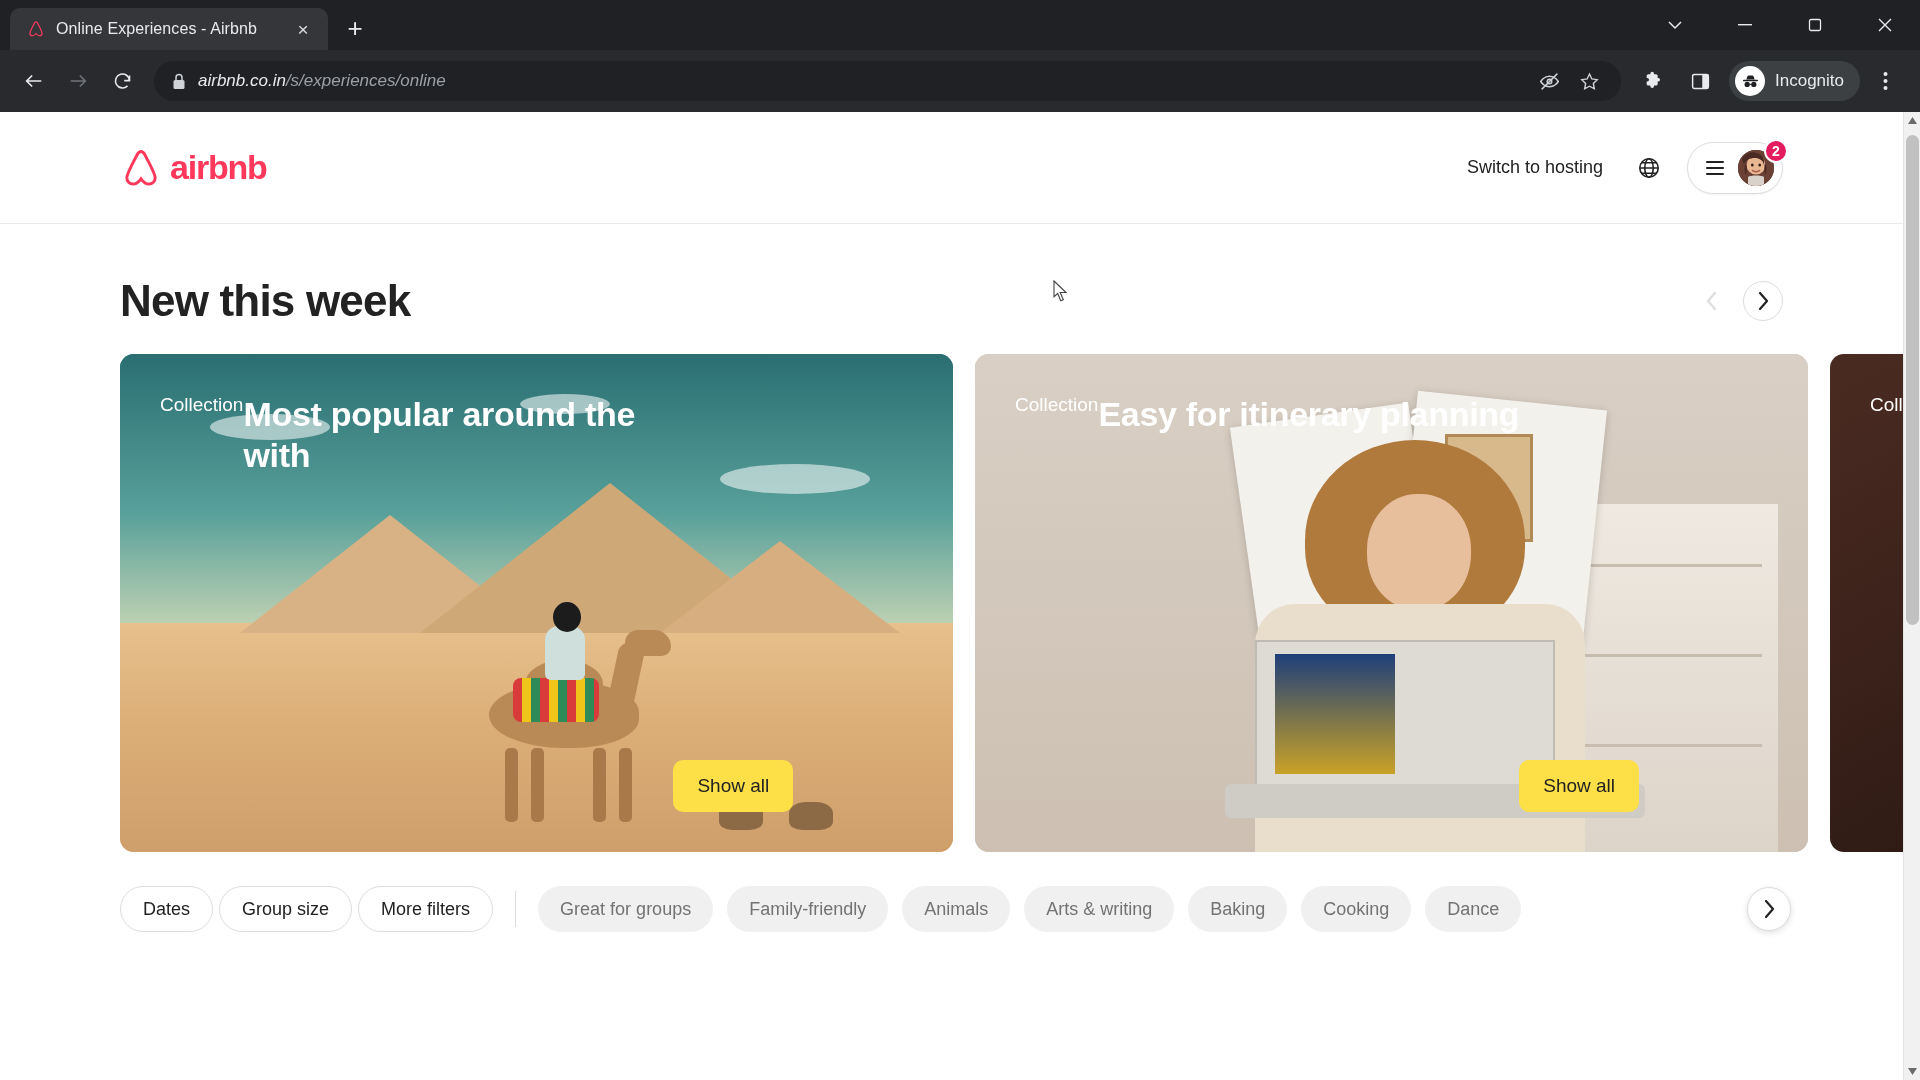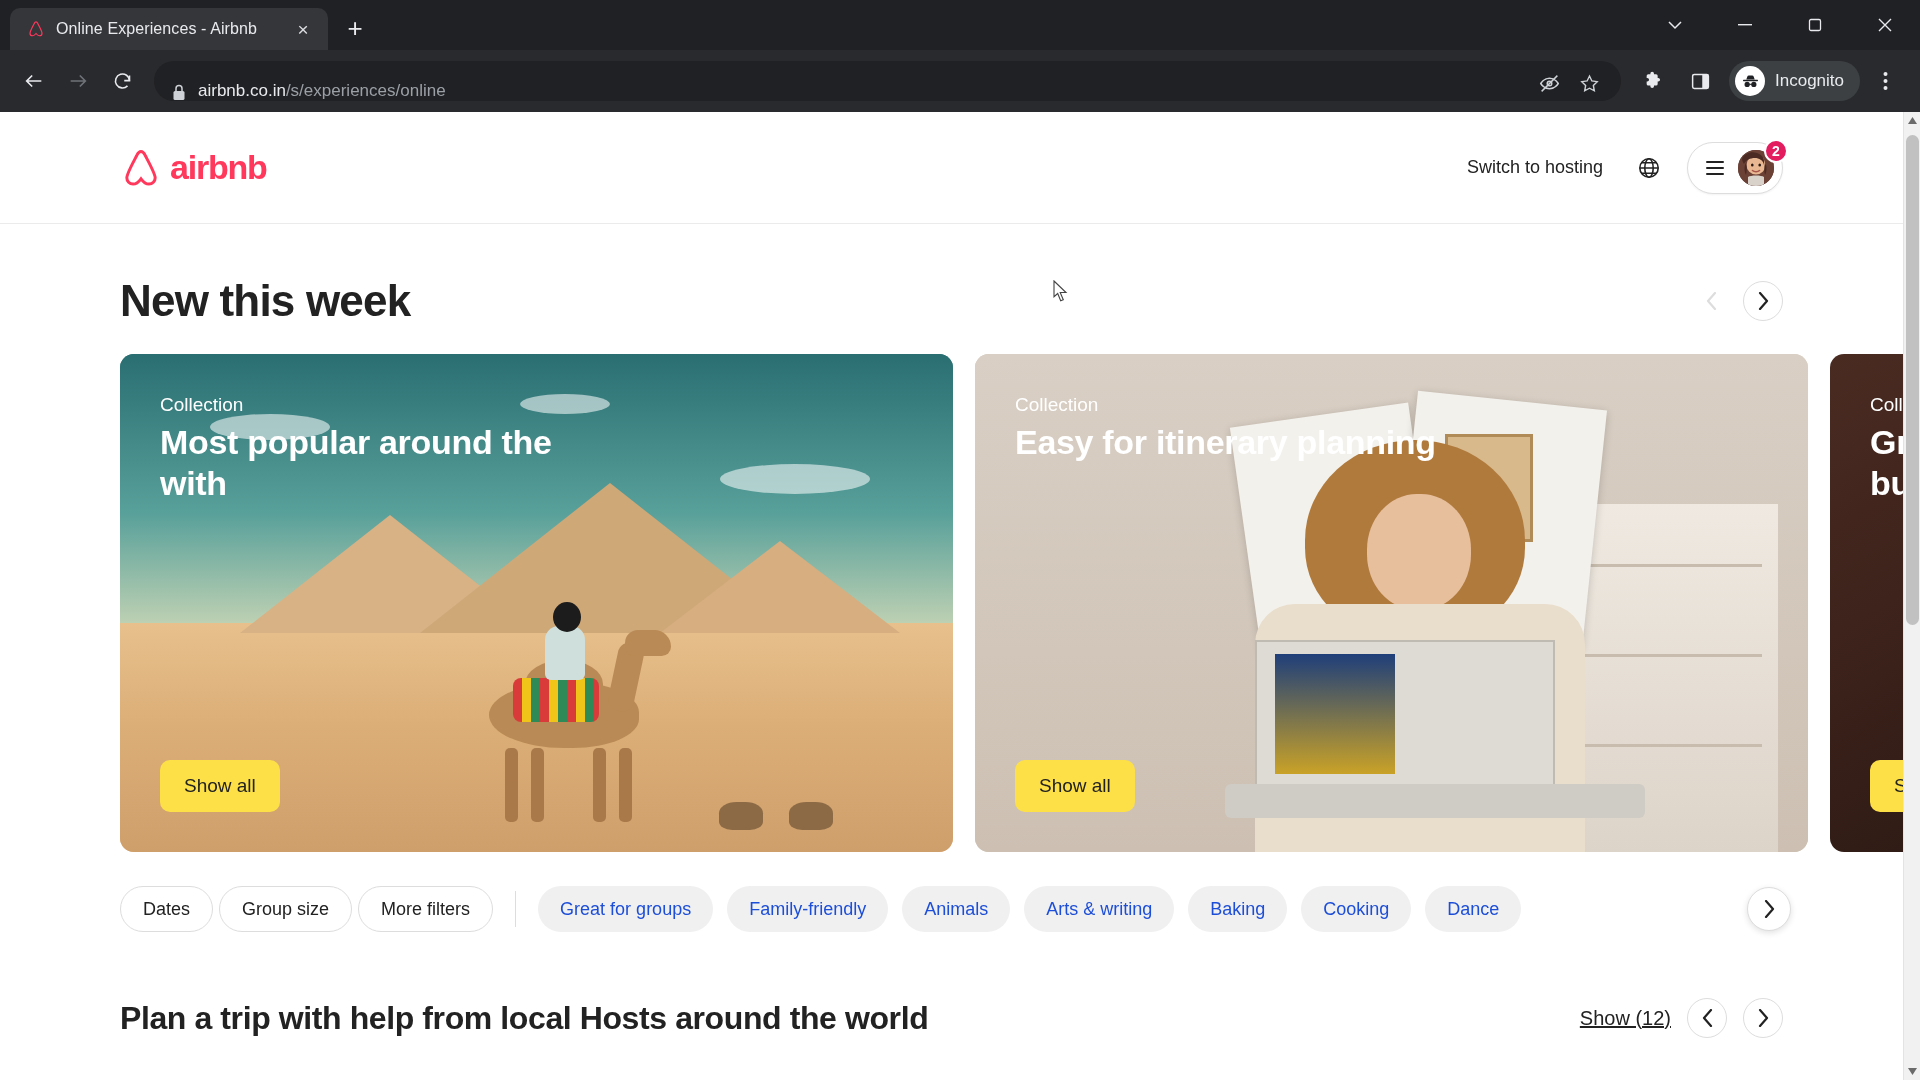--- a/index.html
+++ b/index.html
@@ -52,22 +52,22 @@
     padding: 0 14px; gap: 4px; flex: none;
   }
   .navbtn {
     width: 40px; height: 40px; border-radius: 50%;
     display: flex; align-items: center; justify-content: center;
     color: #e8eaed; flex: none;
   }
   .navbtn.disabled { color: #6f7378; }
   .omnibox {
     flex: 1; height: 40px; background: #202124; border-radius: 20px;
-    display: flex; align-items: flex-end; padding: 0 14px 0 18px;
-    margin: 0 8px; gap: 12px; min-width: 0;
+    display: flex; align-items: center; padding: 0 14px 0 18px;
+    margin: 0 8px; gap: 12px; min-width: 0; font-style: italic;
   }
   .omni-url { flex: 1; font-size: 17px; color: #9aa0a6; white-space: nowrap; overflow: hidden; }
   .omni-url b { color: #e8eaed; font-weight: 400; }
   .omni-actions { display: flex; align-items: center; gap: 4px; }
   .omni-icon {
     width: 36px; height: 36px; border-radius: 50%;
     display: flex; align-items: center; justify-content: center; color: #cfd3d7;
   }
   .tb-icon {
     width: 42px; height: 42px; border-radius: 50%;
@@ -143,21 +143,21 @@
 
   
   .carousel { display: flex; gap: 22px; }
   .card {
     width: 833px; height: 498px; border-radius: 14px; overflow: hidden;
     position: relative; flex: none;
   }
   .card.third { width: 240px; }
   .card-overlay {
     position: absolute; inset: 0; padding: 40px 40px;
-    display: flex; flex-direction: column;
+    display: flex; flex-direction: row;
   }
   .card-eyebrow { color: #ffffff; font-size: 19px; margin-bottom: 6px; }
   .card-title {
     color: #ffffff; font-size: 34px; font-weight: 700; line-height: 1.2;
     max-width: 430px; letter-spacing: -.3px;
   }
   .showall {
     margin-top: auto; align-self: flex-start;
     background: #fde047; color: #222222; font-size: 19px; font-weight: 500;
     padding: 15px 24px; border-radius: 10px; border: none; white-space: nowrap;
@@ -212,21 +212,21 @@
     position: relative;
   }
   .pill {
     height: 46px; padding: 0 22px; border-radius: 23px; border: 1px solid #dddddd;
     background: #fff; color: #222222; font-size: 18px;
     display: flex; align-items: center; white-space: nowrap;
   }
   .divider { width: 1px; height: 36px; background: #dddddd; margin: 0 16px; flex:none; }
   .chip {
     height: 46px; padding: 0 22px; border-radius: 23px; background: #f0f0f0;
-    color: #1d4ed8; font-size: 18px; display: flex; align-items: center; white-space: nowrap;
+    color: #737373; font-size: 18px; display: flex; align-items: center; white-space: nowrap;
     border: none; flex: none;
   }
   .chips-wrap { display: flex; align-items: center; gap: 14px; overflow: hidden; flex: 1; }
   .chips-scroll-btn {
     position: absolute; right: -8px; top: 50%; transform: translateY(-50%);
     width: 44px; height: 44px; border-radius: 50%; background: #fff;
     border: 1px solid #dddddd; display: flex; align-items: center; justify-content: center;
     color: #222; box-shadow: 0 2px 6px rgba(0,0,0,.12);
   }
 
@@ -517,36 +517,20 @@
             <div class="chip">Cooking</div>
             <div class="chip">Dance</div>
           </div>
           <div class="chips-scroll-btn">
             <svg width="11" height="18" viewBox="0 0 11 18" fill="none" stroke="currentColor" stroke-width="2.2" stroke-linecap="round" stroke-linejoin="round">
                 <path d="M2 1l7 8-7 8"></path>
               </svg>
           </div>
         </div>
 
-        <div class="bottom-head">
-          <div class="section-title small">Plan a trip with help from local Hosts around the world</div>
-          <div class="bottom-actions">
-            <span class="show-link">Show (12)</span>
-            <div class="arrow-btn">
-              <svg width="11" height="18" viewBox="0 0 11 18" fill="none" stroke="currentColor" stroke-width="2.2" stroke-linecap="round" stroke-linejoin="round">
-                  <path d="M9 1L2 9l7 8"></path>
-                </svg>
-            </div>
-            <div class="arrow-btn">
-              <svg width="11" height="18" viewBox="0 0 11 18" fill="none" stroke="currentColor" stroke-width="2.2" stroke-linecap="round" stroke-linejoin="round">
-                  <path d="M2 1l7 8-7 8"></path>
-                </svg>
-            </div>
-          </div>
-        </div>
       </div>
 
       <div class="cursor">
         <svg width="16" height="24" viewBox="0 0 16 24">
           <path d="M1 1l12 11.5H7.2l3.1 7.2-2.6 1.1-3-7.3L1 16.7z" fill="#fff" stroke="#444" stroke-width="1.1"></path>
         </svg>
       </div>
     </div>
 
     <div class="scrollbar">

